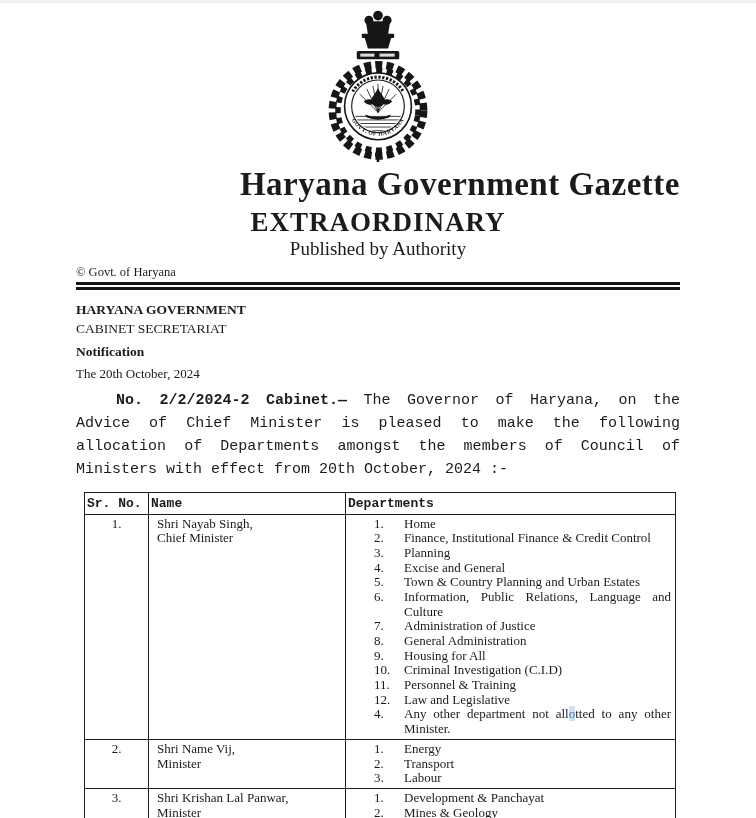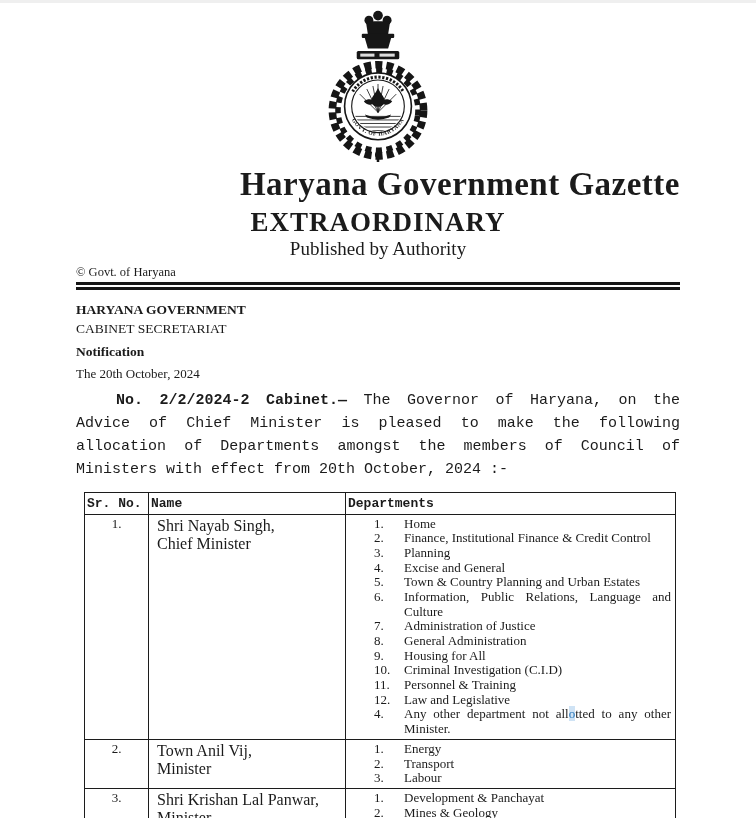--- a/index.html
+++ b/index.html
@@ -33,21 +33,21 @@
 
   .para { font-size:15px; text-align:justify; line-height:1.55; margin-top:7px; text-indent:40px;font-family:Liberation Mono, monospace; }
   .para .lead { font-weight:700; }
 
   
   table.alloc { border-collapse:collapse; table-layout:fixed; width:592px; margin:10px 0 0 8px; }
   table.alloc th, table.alloc td { border:1px solid #1c1c1c; vertical-align:top; }
   col.c1 { width:64px; } col.c2 { width:197px; } col.c3 { width:auto; }
   table.alloc th { font-size:13px; font-weight:700; text-align:left; padding:3px 2px;font-family:Liberation Mono, monospace; }
   td.sr { text-align:center; font-size:13px; padding-top:2px; line-height:1.13; }
-  td.nm { font-size:16px; padding:2px 6px 2px 8px; line-height:1.13; }
+  td.nm { font-size:13px; padding:2px 6px 2px 8px; line-height:1.13; }
   .dlist { padding:2px 4px 2px 0; }
   .dept-item { display:flex; font-size:13px; line-height:1.13; }
   .dept-no { flex:0 0 30px; margin-left:28px; }
   .dept-text { flex:1; text-align:justify; }
   .hl { color:#2574b8; background:#cfe3f5; }
 </style>
 </head>
 <body>
 
 <div class="top-edge"></div>
@@ -195,21 +195,21 @@
                 <span class="dept-no">4.</span>
                 <span class="dept-text"><span>Any other department not all</span><span class="hl">o</span><span>tted to any other Minister.</span></span>
               </div>
             </div>
           </td>
     </tr>
 
     <tr>
       <td class="sr">2.</td>
       <td class="nm">
-            <div>Town Anil Vij,</div>
+            <div>Shri Name Vij,</div>
             <div>Minister</div>
           </td>
       <td>
             <div class="dlist">
               <div class="dept-item">
                 <span class="dept-no">1.</span>
                 <span class="dept-text"><span>Energy</span></span>
               </div>
               <div class="dept-item">
                 <span class="dept-no">2.</span>

